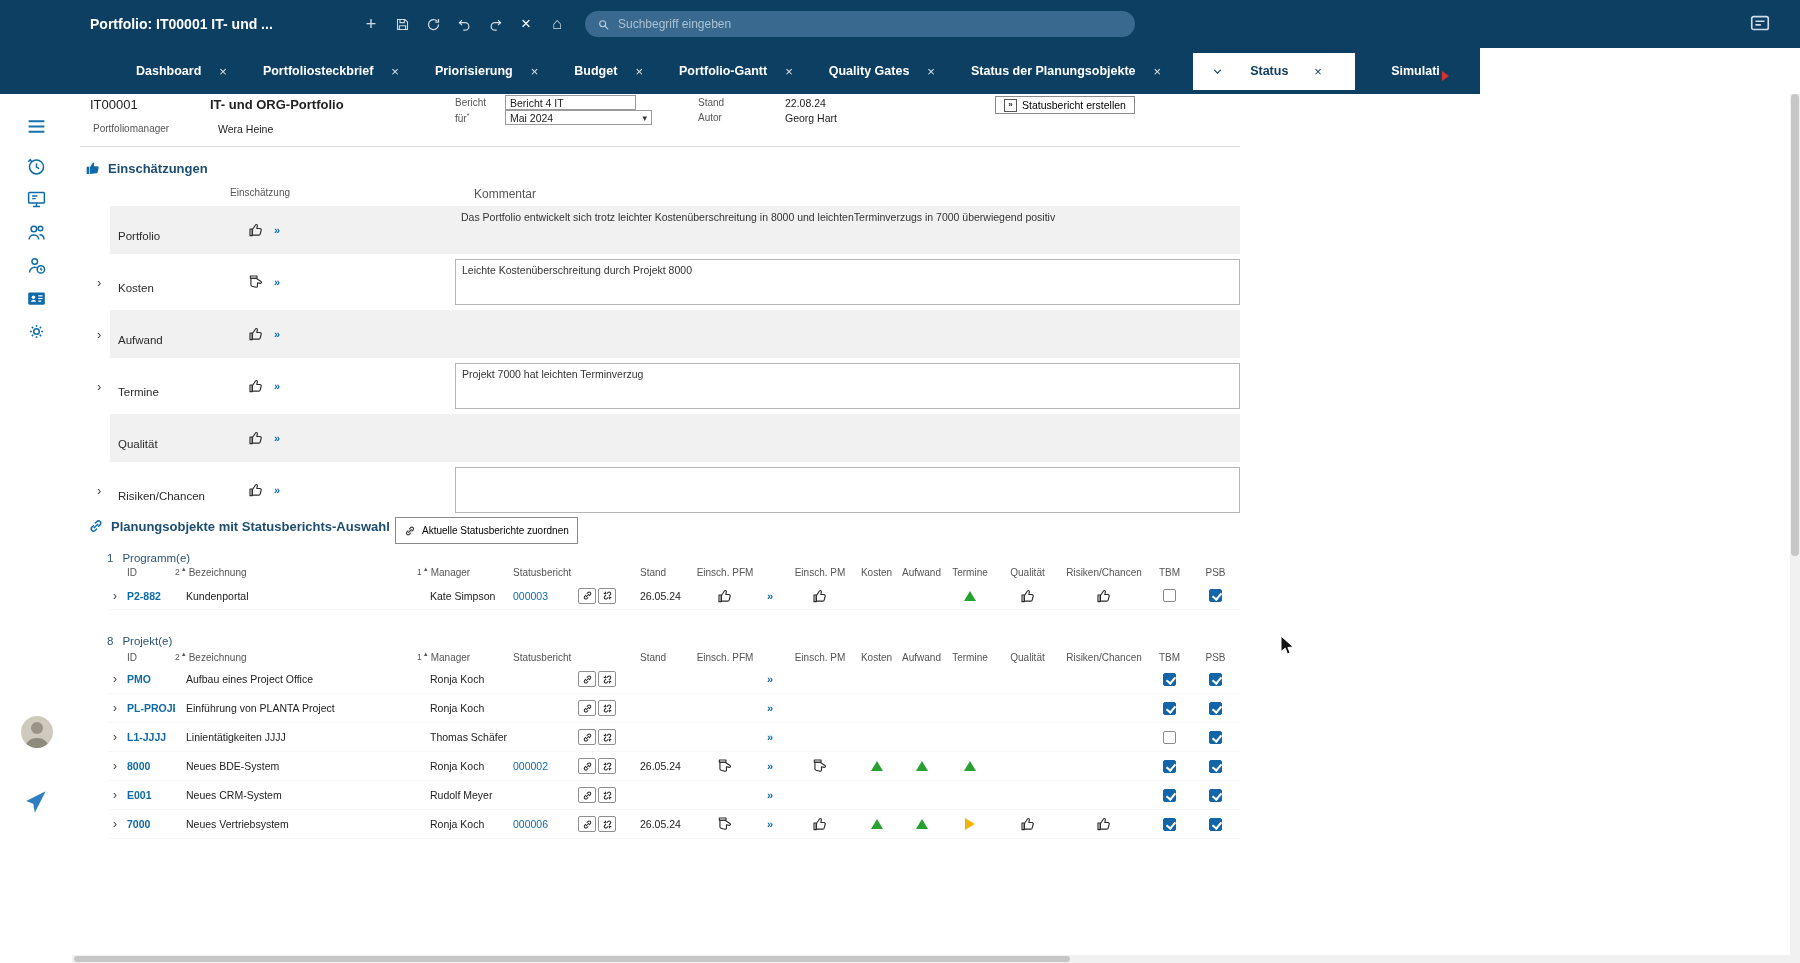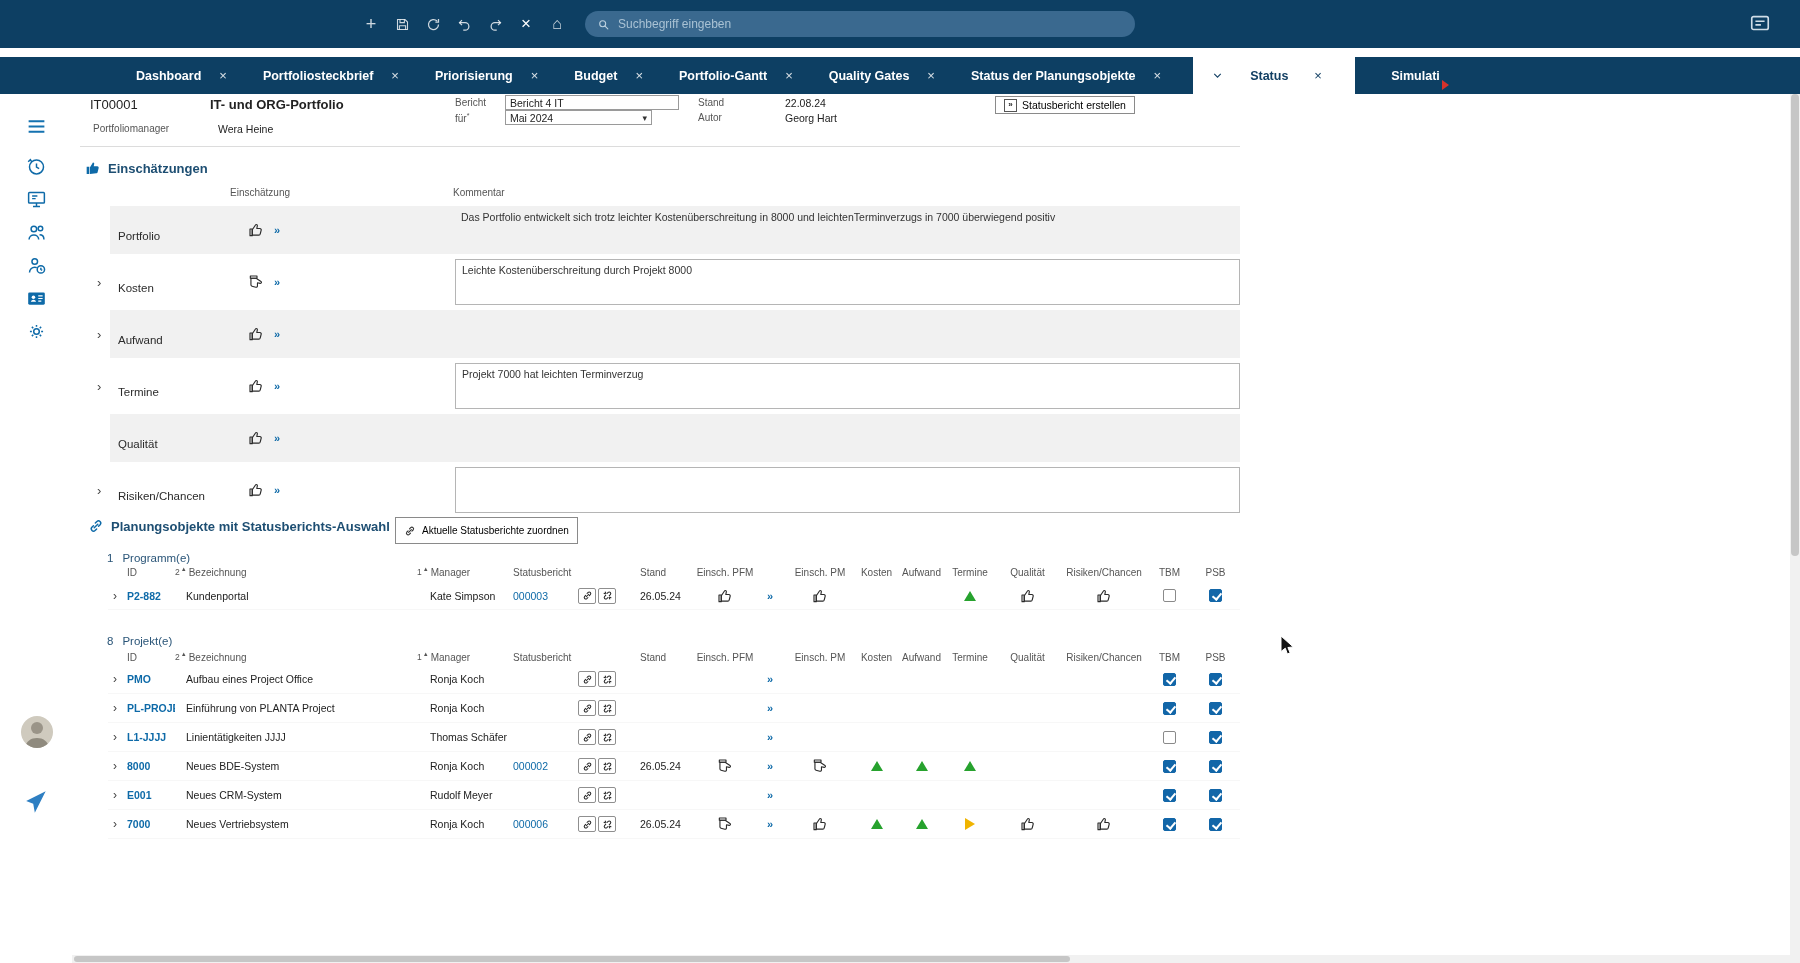--- a/index.html
+++ b/index.html
@@ -19,21 +19,21 @@
 #ic-redo{left:482px}
 #ic-close{left:513px;color:#fff;font-size:17px}
 #ic-home{left:544px;font-size:16px}
 #searchbox{position:absolute;left:585px;top:11px;width:550px;height:26px;border-radius:13px;background:#3a698f;display:flex;align-items:center;padding:0 12px;gap:8px}
 #searchbox svg{width:13px;height:13px;color:#bed2e0;flex:none}
 #search-input{flex:1;background:transparent;border:none;outline:none;color:#e2edf4;font-size:12px;font-family:"Liberation Sans",sans-serif}
 #search-input::placeholder{color:#a9c2d4}
 #ic-chat{position:absolute;left:1748px;top:13px;width:24px;height:22px;color:#cfdde8;cursor:pointer}
 
 
-#tabbar{position:absolute;left:0;top:57px;width:1800px;height:46px;background:#0d3f63;display:flex;align-items:flex-start}
+#tabbar{position:absolute;left:0;top:48px;width:1480px;height:46px;background:#0d3f63;display:flex;align-items:center}
 .tab{height:37px;display:flex;align-items:center;padding:0 18px;color:#fff;font-size:12.5px;font-weight:600;cursor:pointer;white-space:nowrap}
 .tab .x{margin-left:18px;font-weight:400;font-size:13px;color:rgba(255,255,255,.85)}
 #tab-first{margin-left:118px}
 #tab-active{background:#fff;color:#123f63;margin-left:14px;min-width:162px}
 #tab-active .x{color:#123f63;margin-left:26px}
 #tab-active svg{width:13px;height:13px;margin-right:26px;color:#123f63}
 #tab-overflow{margin-left:26px;padding:0 2px 0 10px}
 #ovf-marker{align-self:center;margin-top:10px;width:0;height:0;border-top:5px solid transparent;border-bottom:5px solid transparent;border-left:7px solid #d8322b}
 
 
@@ -50,39 +50,39 @@
 #sb-pointer{position:absolute;left:24px;top:694px;width:26px;height:28px;color:#2e7fc2;cursor:pointer}
 
 
 #content{position:absolute;left:72px;top:94px;width:1718px;height:869px;background:#fff}
 #ph-id{position:absolute;left:18px;top:3px;font-size:13px;font-weight:normal}
 #ph-name{position:absolute;left:138px;top:3px;font-size:13px;font-weight:bold}
 #ph-mgr-l{position:absolute;left:21px;top:29px;font-size:10px;color:#555}
 #ph-mgr-v{position:absolute;left:146px;top:29px;font-size:10.5px}
 #ph-ber-l{position:absolute;left:383px;top:2px;font-size:10px;color:#555;line-height:13px}
 #ph-ber-l .sup{font-size:7px;vertical-align:super}
-#ph-input{position:absolute;left:433px;top:1px;width:174px;height:15px;border:1px solid #9a9a9a;background:#fff;font-size:10.5px;padding:0 4px;font-family:"Liberation Sans",sans-serif;color:#222}
+#ph-input{position:absolute;left:433px;top:1px;width:131px;height:15px;border:1px solid #9a9a9a;background:#fff;font-size:10.5px;padding:0 4px;font-family:"Liberation Sans",sans-serif;color:#222}
 #ph-select{position:absolute;left:433px;top:16px;width:147px;height:15px;border:1px solid #9a9a9a;background:#fff;font-size:10.5px;padding:0 4px;display:flex;align-items:center;justify-content:space-between;cursor:pointer}
 #ph-select .caret{font-size:9px;color:#333}
 #ph-stand-l{position:absolute;left:626px;top:3px;font-size:10px;color:#555}
 #ph-stand-v{position:absolute;left:713px;top:3px;font-size:10.5px}
 #ph-autor-l{position:absolute;left:626px;top:18px;font-size:10px;color:#555}
 #ph-autor-v{position:absolute;left:713px;top:18px;font-size:10.5px}
 #btn-create{position:absolute;left:923px;top:2px;height:18px;border:1px solid #8a8a8a;background:#fff;display:flex;align-items:center;gap:5px;padding:0 8px;font-size:10.5px;cursor:pointer;font-family:"Liberation Sans",sans-serif}
 .btn-ic{width:13px;height:13px;border:1px solid #555;display:flex;align-items:center;justify-content:center;font-size:8px;font-weight:bold;color:#222;line-height:1}
 #ph-divider{position:absolute;left:8px;top:52px;width:1160px;border-top:1px solid #dcdcdc}
 
 .sec-h{position:absolute;display:flex;align-items:center;gap:7px}
 #sec1-h{left:13px;top:66px}
 #sec2-h{left:16px;top:424px}
 .sec-h svg{width:16px;height:16px;color:#0e6aa8;flex:none}
 .sec-title{font-size:13px;font-weight:bold;color:#1d4e72;white-space:nowrap}
 
 #acol1{position:absolute;left:158px;top:93px;font-size:10px;color:#555}
-#acol2{position:absolute;left:381px;top:93px;font-size:10px;color:#555}
+#acol2{position:absolute;left:402px;top:93px;font-size:12px;color:#555}
 #arows{position:absolute;left:0;top:112px;width:1176px}
 .arow{position:relative;height:52px}
 .arow:nth-child(odd)::before{content:"";position:absolute;left:38px;top:0;width:1130px;height:48px;background:#f1f1f1}
 .aexp{position:absolute;left:25px;top:0;height:48px;display:flex;align-items:center;font-size:13px;color:#444;cursor:pointer}
 .albl{position:absolute;left:46px;top:0;height:60px;display:flex;align-items:center;font-size:11.5px;color:#2b2b2b;white-space:nowrap}
 .aic{position:absolute;left:176px;top:0;height:48px;display:flex;align-items:center}
 .adet{position:absolute;left:202px;top:0;height:48px;display:flex;align-items:center;color:#0e6aa8;font-weight:bold;font-size:11px;cursor:pointer}
 .acomment{position:absolute;left:383px;top:1px;width:785px;height:46px;padding:3px 6px;font-size:10.5px;color:#333;line-height:1.35;overflow:hidden}
 .arow:nth-child(even) .acomment{background:#fff;border:1px solid #b5b5b5}
 
@@ -250,20 +250,21 @@
       </symbol>
 <symbol id="i-cursor" viewBox="0 0 16 22">
         <path d="M1 1v15.5l4.3-3.3L7.4 19l2.7-1.2-2.2-5.3 5.3-.6z" fill="#111" stroke="#fff" stroke-width="1"></path>
       </symbol>
 </defs>
 </svg>
 
 <div class="screen">
 
   <div id="topbar">
+    <span id="win-title">Portfolio: IT00001 IT- und ...</span>
     <span class="tb-ic" id="ic-plus">+</span>
     <span class="tb-ic" id="ic-save">
         <svg viewBox="0 0 24 24">
           <use href="#i-save"></use>
         </svg>
       </span>
     <span class="tb-ic" id="ic-refresh">
         <svg viewBox="0 0 24 24">
           <use href="#i-refresh"></use>
         </svg>

